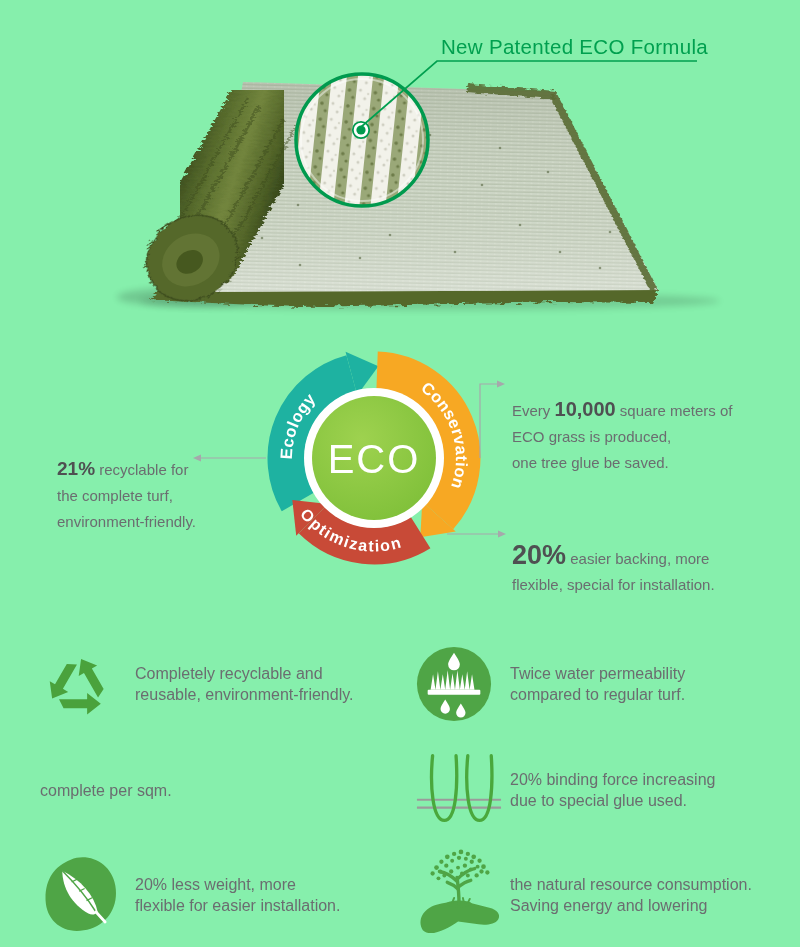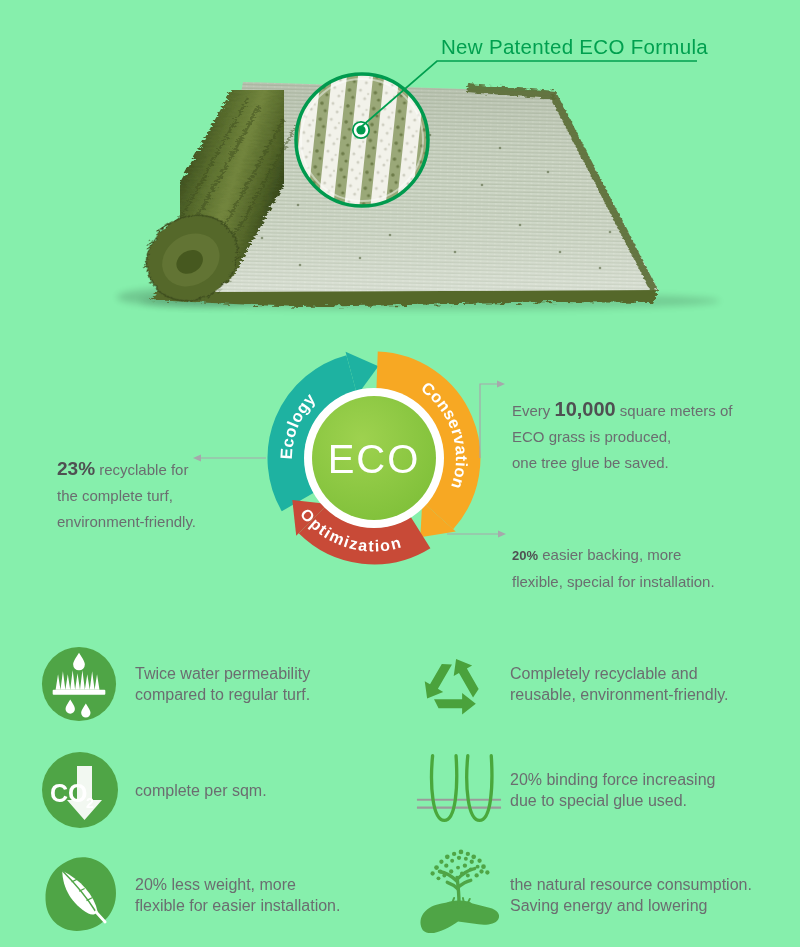--- a/index.html
+++ b/index.html
@@ -7,21 +7,21 @@
   .page{position:relative;width:800px;height:947px;background:#86efac;overflow:hidden;}
   .abs{position:absolute;}
   
   .callout{position:absolute;color:#6b6d70;font-size:15px;line-height:26px;margin-top:28px;}
   .callout .big{font-weight:bold;color:#4f5052;}
   .c-left{left:57px;top:428px;width:170px;}
   .c-left .big{font-size:19px;}
   .c-tr{left:512px;top:368px;width:240px;}
   .c-tr .big{font-size:20px;}
   .c-br{left:512px;top:514px;width:240px;}
-  .c-br .big{font-size:13px;}
+  .c-br .big{font-size:27px;}
   
   .features{position:absolute;left:40px;top:630px;width:758px;
     display:grid;grid-template-columns:375px 383px;grid-template-rows:108px 104px 105px;}
   .feat{display:flex;align-items:center;}
   .ficon{width:95px;flex:0 0 95px;display:flex;align-items:center;}
   .ftext{color:#6b6d70;font-size:16px;line-height:21px;}
 </style>
 </head>
 <body>
 
@@ -167,83 +167,72 @@
       <line x1="266" y1="118" x2="200" y2="118"></line>
       <polygon points="193,118 201,114.5 201,121.5" stroke="none"></polygon>
       <path d="M480,118 L480,44 L497,44" fill="none"></path>
       <polygon points="505,44 497,40.5 497,47.5" stroke="none"></polygon>
       <line x1="447" y1="194" x2="498" y2="194"></line>
       <polygon points="506,194 498,190.5 498,197.5" stroke="none"></polygon>
     </g>
   </svg>
 
   <div class="callout c-left">
-    <div><span class="big">23%</span><span> recyclable for</span></div>
+    <div><span class="big">21%</span><span> recyclable for</span></div>
     <div>the complete turf,</div>
     <div>environment-friendly.</div>
   </div>
   <div class="callout c-tr">
     <div><span>Every </span><span class="big">10,000</span><span> square meters of</span></div>
     <div>ECO grass is produced,</div>
     <div>one tree glue be saved.</div>
   </div>
   <div class="callout c-br">
     <div><span class="big">20%</span><span> easier backing, more</span></div>
     <div>flexible, special for installation.</div>
   </div>
 
   <div class="features">
 
     <div class="feat">
       <div class="ficon">
+        <svg width="76" height="78" viewBox="0 0 100 100">
+          <g fill="#4aa23c">
+            <polygon points="25,70 62,70 62,62 80,76 62,90 62,82 31,82"></polygon>
+            <polygon points="25,70 62,70 62,62 80,76 62,90 62,82 31,82" transform="rotate(120 50 54)"></polygon>
+            <polygon points="25,70 62,70 62,62 80,76 62,90 62,82 31,82" transform="rotate(240 50 54)"></polygon>
+          </g>
+        </svg>
+      </div>
+      <div class="ftext">
+        <div>Completely recyclable and</div>
+        <div>reusable, environment-friendly.</div>
+      </div>
+    </div>
+
+    <div class="feat">
+      <div class="ficon">
         <svg width="78" height="78" viewBox="0 0 80 80">
           <circle cx="40" cy="40" r="38" fill="#4fa546"></circle>
           <g fill="#ffffff">
             <path d="M16,46 L18.5,30 L21,46 L23.5,27 L26,46 L28.5,30 L31,46 L33.5,26 L36,46 L38.5,29 L41,46 L43.5,26 L46,46 L48.5,30 L51,46 L53.5,27 L56,46 L58.5,30 L61,46 Z"></path>
             <rect x="13" y="46" width="54" height="5" rx="1"></rect>
             <path d="M40,8 C43.5,13.5 46,17 46,20 A6,6 0 1 1 34,20 C34,17 36.5,13.5 40,8 Z"></path>
             <path d="M31,56 C33.8,60.4 35.8,63.2 35.8,65.6 A4.8,4.8 0 1 1 26.2,65.6 C26.2,63.2 28.2,60.4 31,56 Z"></path>
             <path d="M47,60 C49.8,64.4 51.8,67.2 51.8,69.6 A4.8,4.8 0 1 1 42.2,69.6 C42.2,67.2 44.2,64.4 47,60 Z"></path>
           </g>
         </svg>
       </div>
       <div class="ftext">
         <div>Twice water permeability</div>
         <div>compared to regular turf.</div>
       </div>
     </div>
 
     <div class="feat">
-      <div class="ficon">
-        <svg width="76" height="78" viewBox="0 0 100 100">
-          <g fill="#4aa23c">
-            <polygon points="25,70 62,70 62,62 80,76 62,90 62,82 31,82"></polygon>
-            <polygon points="25,70 62,70 62,62 80,76 62,90 62,82 31,82" transform="rotate(120 50 54)"></polygon>
-            <polygon points="25,70 62,70 62,62 80,76 62,90 62,82 31,82" transform="rotate(240 50 54)"></polygon>
-          </g>
-        </svg>
-      </div>
-      <div class="ftext">
-        <div>Completely recyclable and</div>
-        <div>reusable, environment-friendly.</div>
-      </div>
-    </div>
-
-    <div class="feat">
-      <div class="ficon">
-        <svg width="80" height="80" viewBox="0 0 80 80">
-          <circle cx="40" cy="40" r="38" fill="#4fa546"></circle>
-          <g fill="#ffffff" opacity="0.93">
-            <rect x="37" y="16" width="15" height="34"></rect>
-            <polygon points="27,50 62,50 44.5,70"></polygon>
-          </g>
-          <text x="10" y="52" font-size="25" font-weight="bold" fill="#ffffff">CO</text>
-          <text x="46" y="58" font-size="14" font-weight="bold" fill="#ffffff">2</text>
-        </svg>
-      </div>
       <div class="ftext">
         <div>complete per sqm.</div>
       </div>
     </div>
 
     <div class="feat">
       <div class="ficon">
         <svg width="88" height="78" viewBox="0 0 90 78">
           <g stroke="#9b9b9b" stroke-width="2.2">
             <line x1="2" y1="49" x2="88" y2="49"></line>

